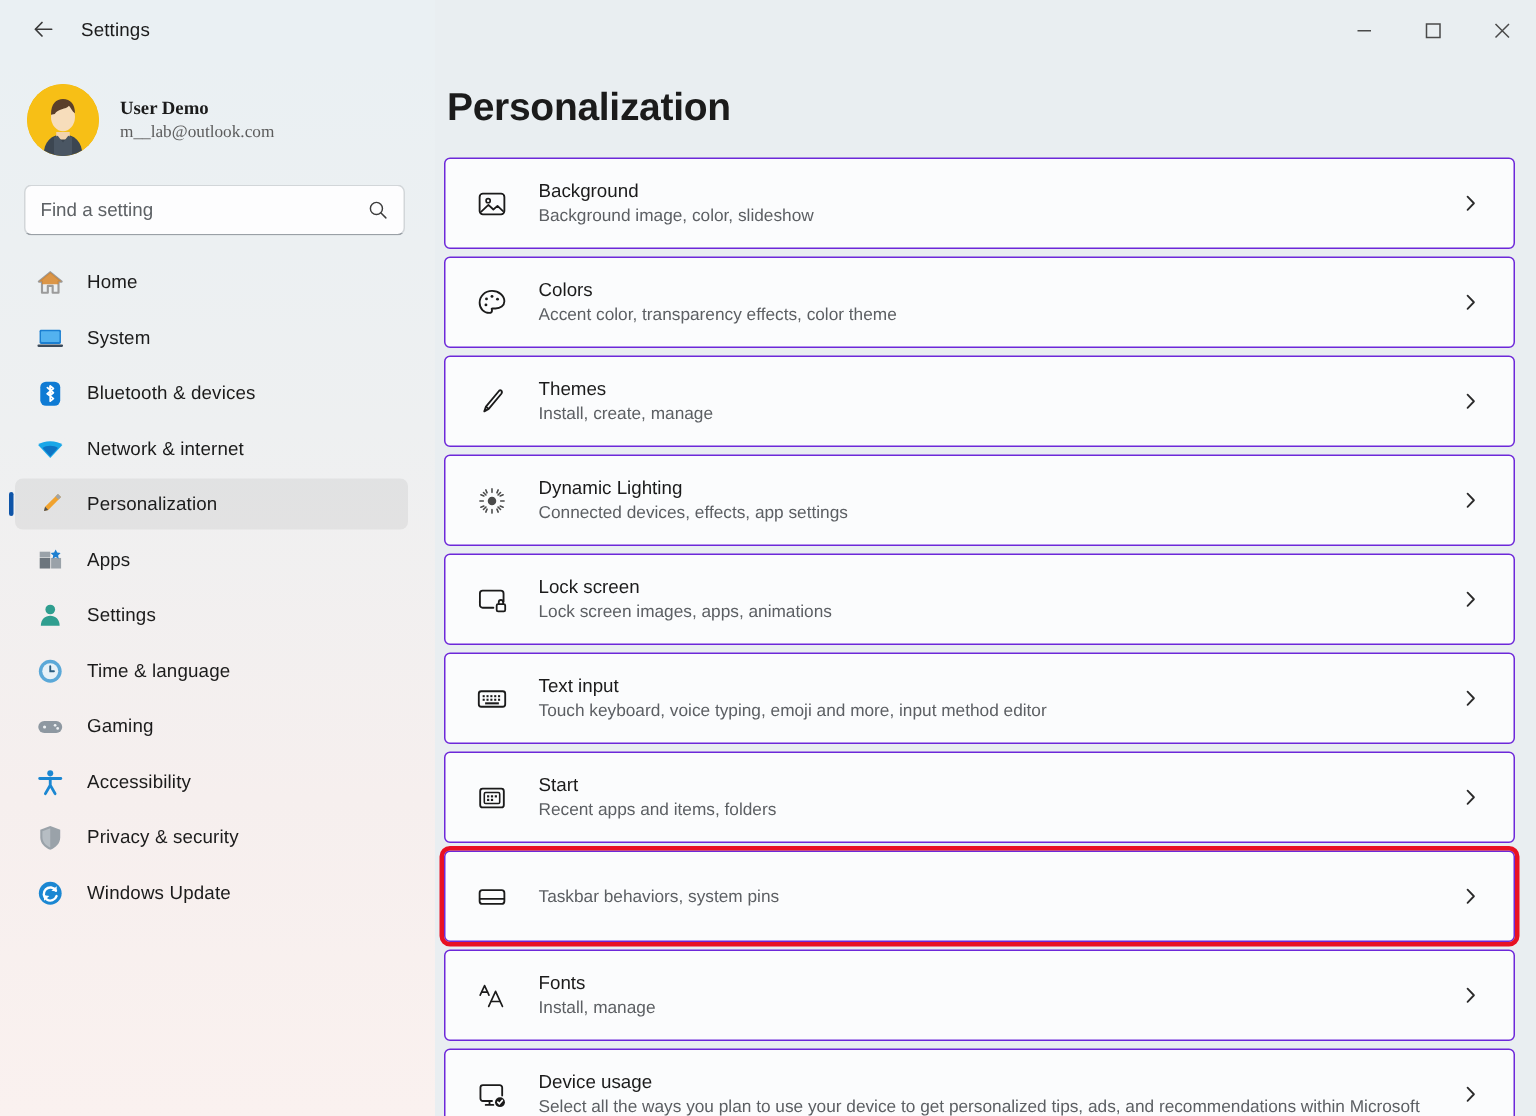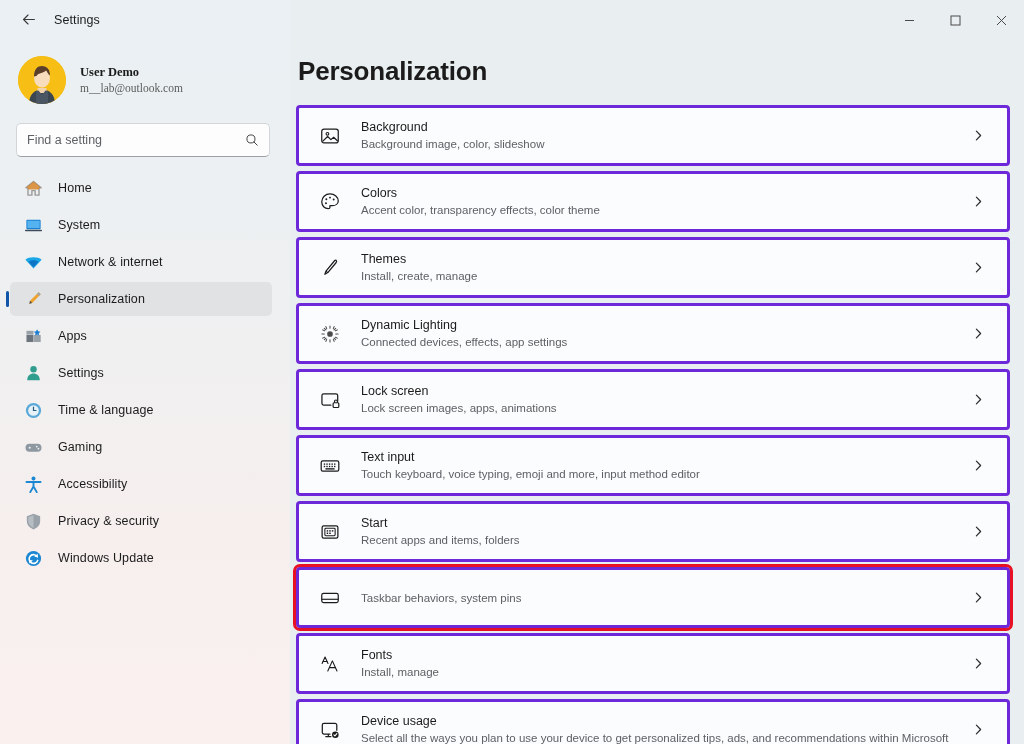--- a/index.html
+++ b/index.html
@@ -161,21 +161,21 @@
     font-size: 26px;
     font-weight: bold;
     color: #1b1b1b;
     margin: 16px 0 18px 2px;
     letter-spacing: -.2px;
   }
   .cards { display: flex; flex-direction: column; gap: 5px; }
 
   .card {
     background: #fbfcfd;
-    border: 3px solid #6d28d9;
+    border: 1px solid #6d28d9;
     border-radius: 4px;
     height: 61px;
     display: flex;
     align-items: center;
     padding: 0 16px 0 14px;
     cursor: pointer;
     position: relative;
   }
   .card.highlighted {
     outline: 3px solid #e81123;
@@ -279,20 +279,30 @@
           <span class="nav-icon">
             <svg width="19" height="19" viewBox="0 0 20 20">
               <rect x="2.5" y="4" width="15" height="10" rx="1" fill="#1b7fd1"></rect>
               <rect x="3.5" y="5" width="13" height="7.6" rx=".6" fill="#53b2ef"></rect>
               <rect x="1" y="14.4" width="18" height="1.7" rx=".8" fill="#3c4b5a"></rect>
             </svg>
           </span>
           <span class="nav-label">System</span>
         </div>
 
+        <div class="nav-item">
+          <span class="nav-icon">
+            <svg width="19" height="19" viewBox="0 0 20 20">
+              <rect x="3" y="1.5" width="14" height="17" rx="4" fill="#0f7bd4"></rect>
+              <path d="M8 5.7 L12.2 9.3 L10 11 L10 4.6 L12.2 6.3 L8 9.9" fill="none" stroke="#fff" stroke-width="1.25" stroke-linejoin="round" stroke-linecap="round"></path>
+              <path d="M10 4.6 L10 15.2 L12.2 13.4 L8 10" fill="none" stroke="#fff" stroke-width="1.25" stroke-linejoin="round" stroke-linecap="round"></path>
+            </svg>
+          </span>
+          <span class="nav-label">Bluetooth &amp; devices</span>
+        </div>
 
         <div class="nav-item">
           <span class="nav-icon">
             <svg width="19" height="19" viewBox="0 0 20 20">
               <path d="M1.5 7 C5 3.6 15 3.6 18.5 7 L10 16.2 Z" fill="#1aa7e8"></path>
               <path d="M4.6 9.2 C7 7 13 7 15.4 9.2 L10 15 Z" fill="#0e74c4"></path>
             </svg>
           </span>
           <span class="nav-label">Network &amp; internet</span>
         </div>

